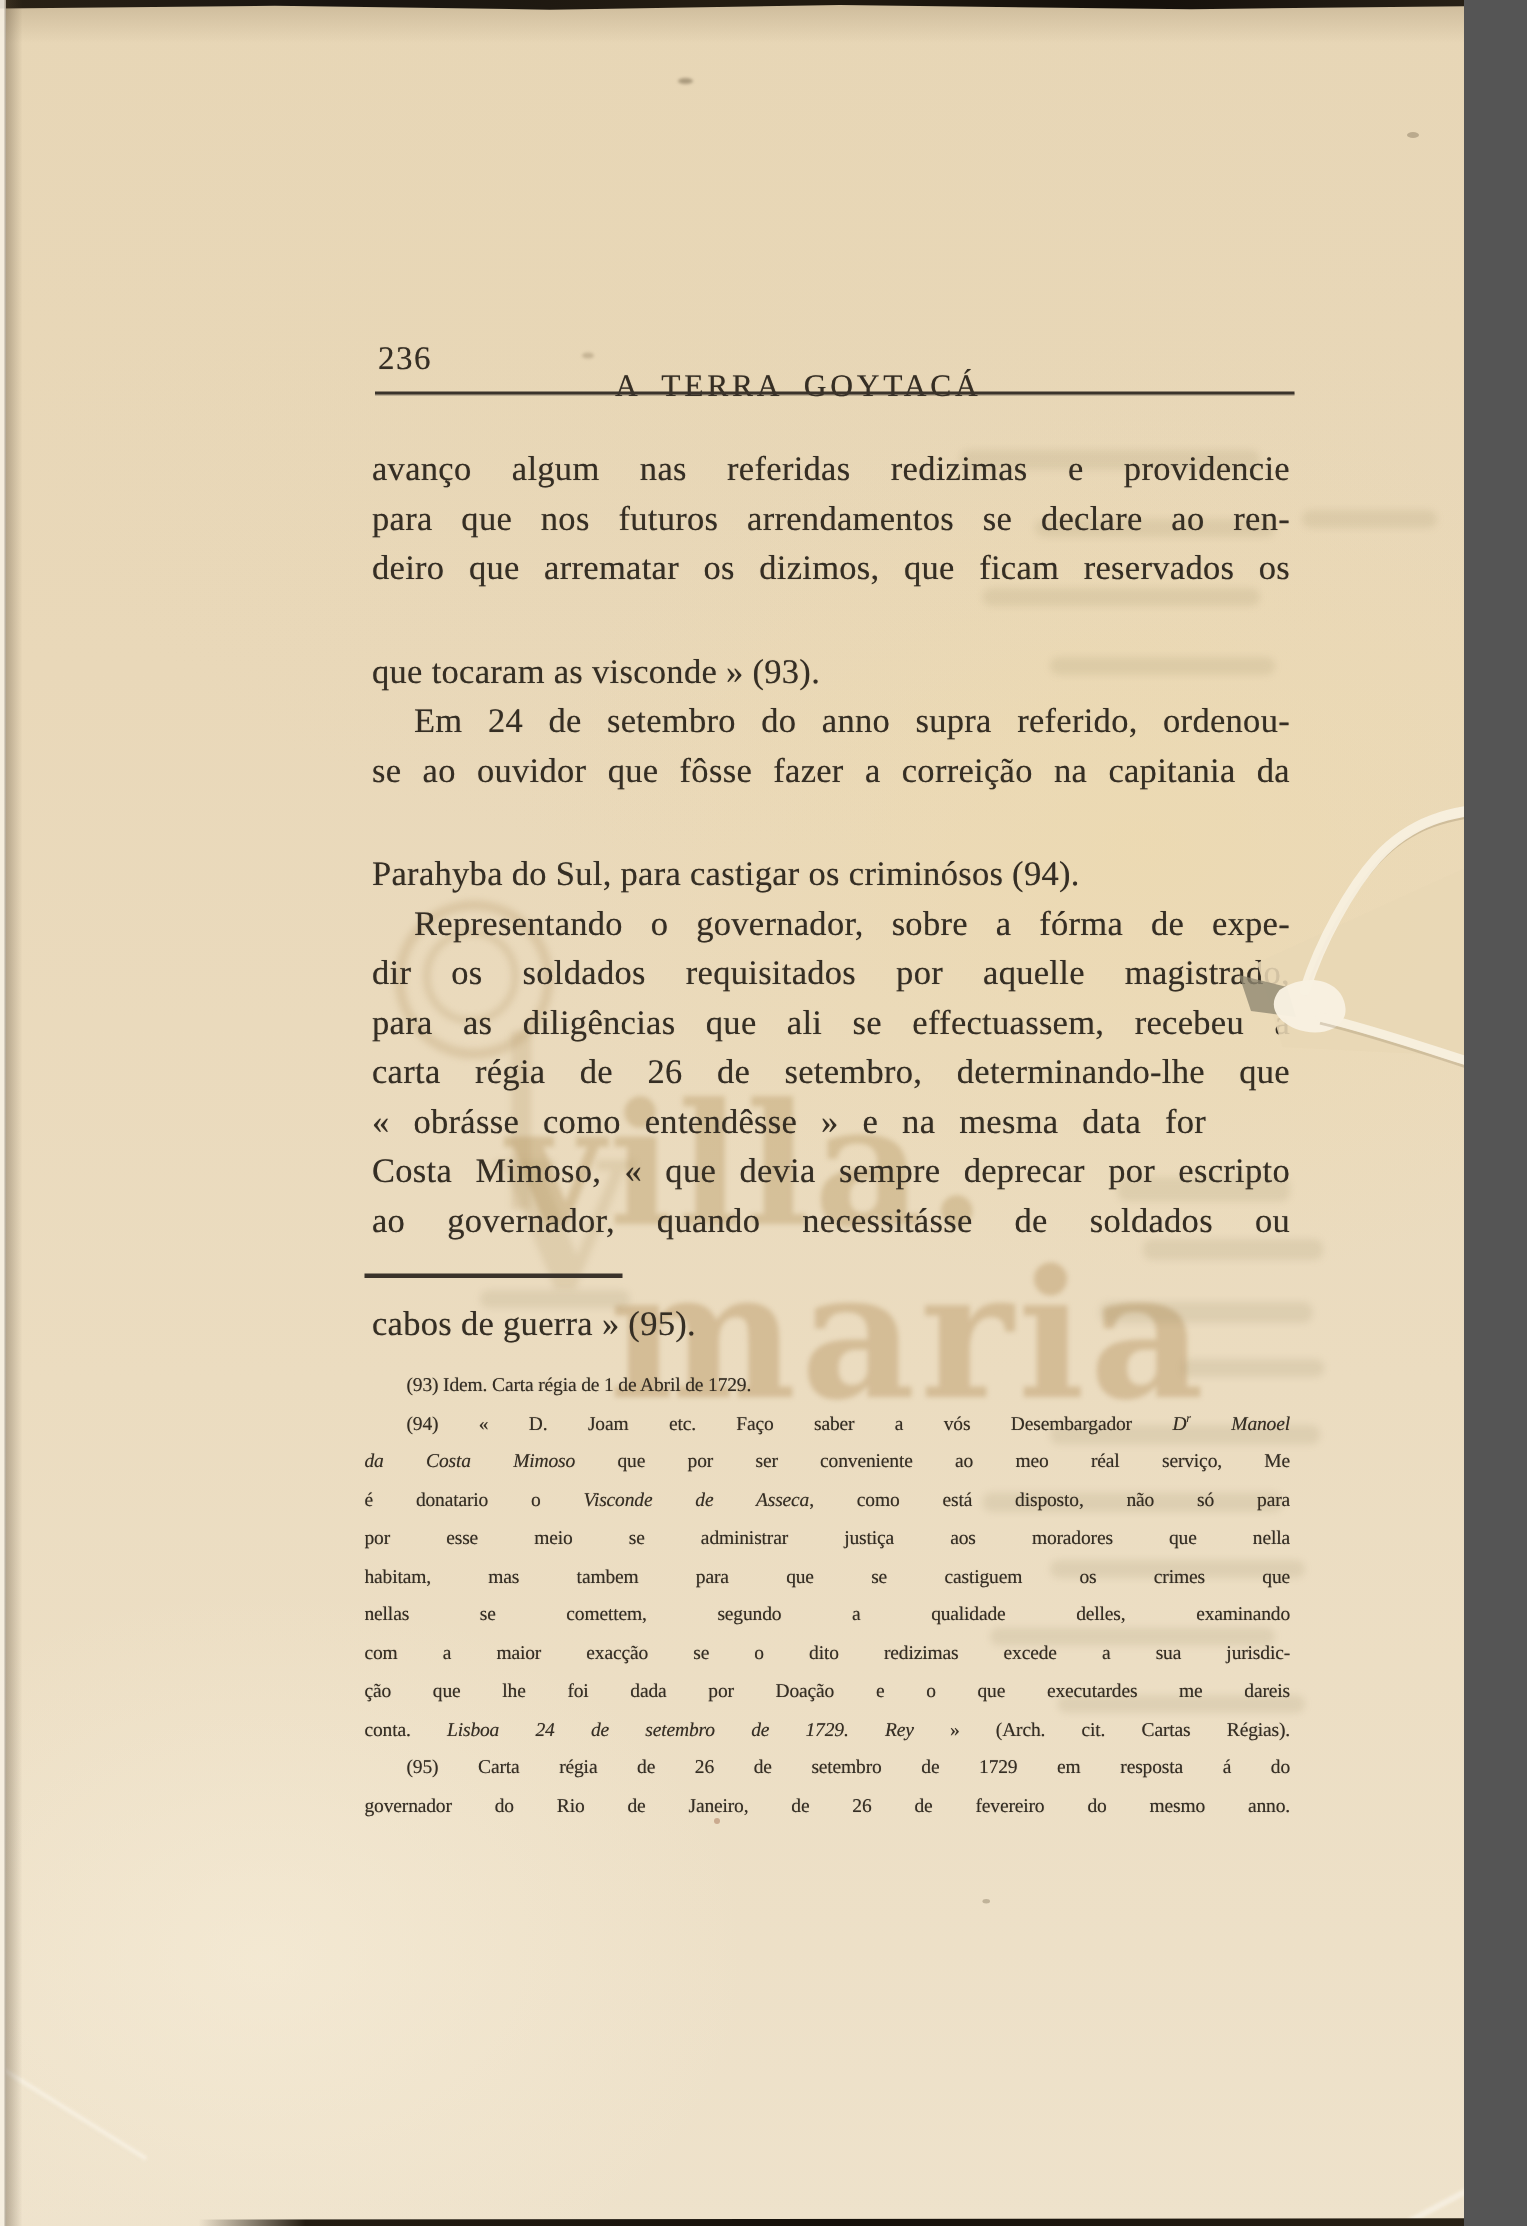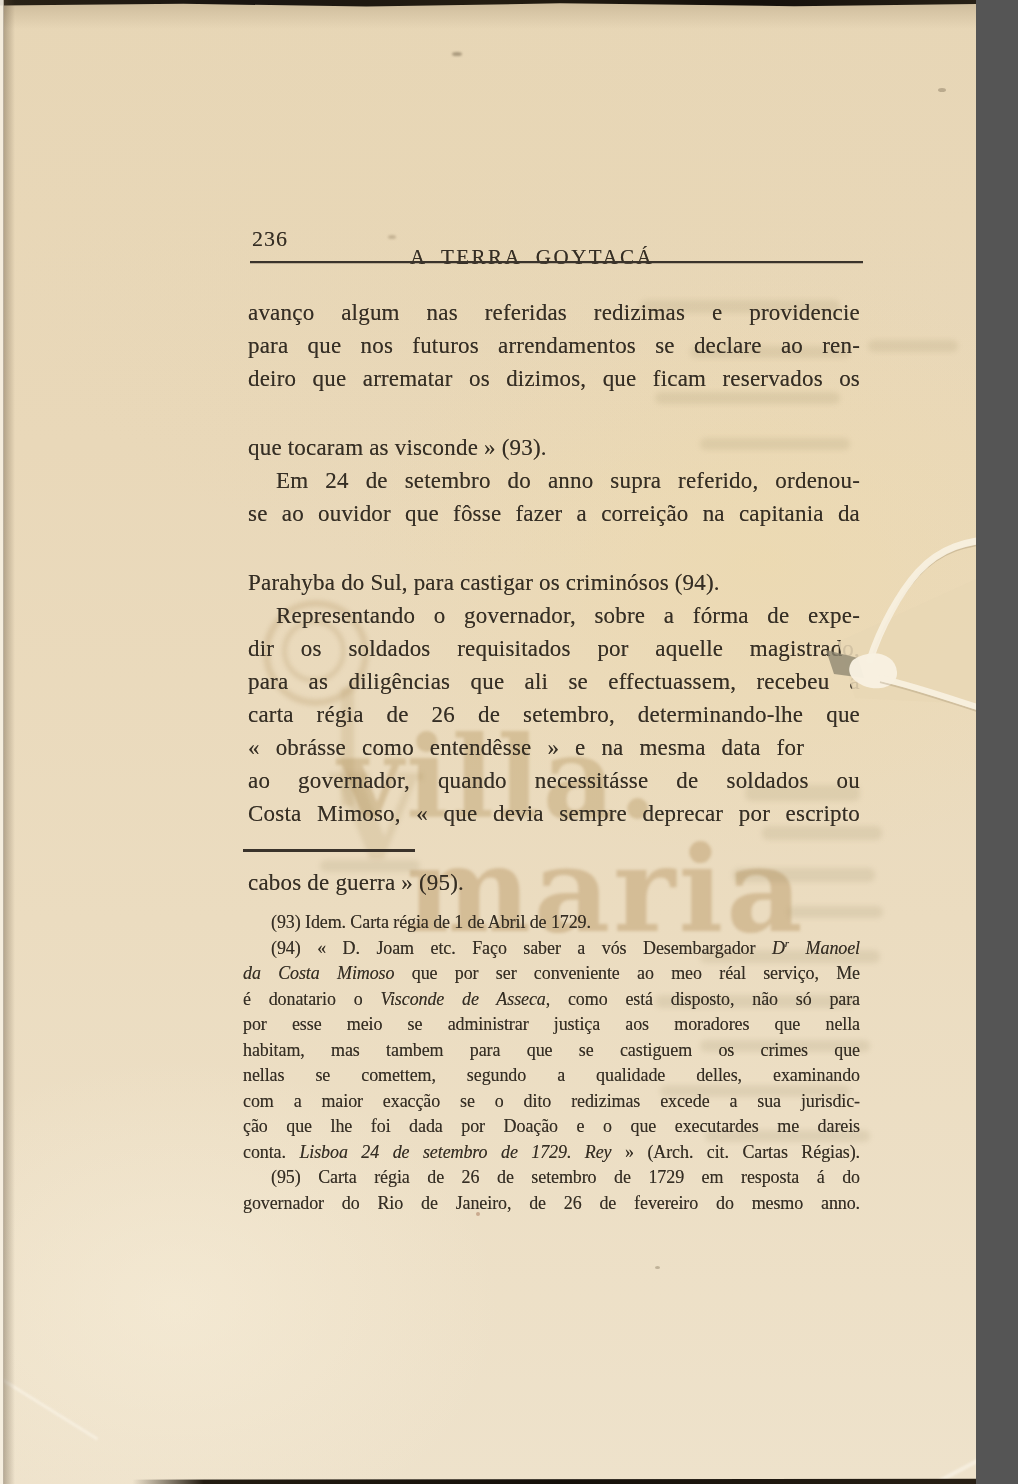--- a/index.html
+++ b/index.html
@@ -14,21 +14,21 @@
   }
   
   .ink{color:#352e24;text-shadow:0 0 .5px rgba(53,46,36,.55);}
   #page-number{position:absolute;left:252px;top:226px;font-size:22px;letter-spacing:1px;z-index:3;}
   #running-title{position:absolute;left:410px;top:229px;font-size:21px;letter-spacing:2.5px;word-spacing:7px;z-index:3;margin-top:16px;}
   #header-rule{position:absolute;left:250px;top:261px;width:613px;height:2px;background:#3a332b;z-index:3;
     box-shadow:0 1px 0 rgba(58,51,43,.25);}
   #body-text{position:absolute;left:248px;top:296px;width:612px;font-size:23px;letter-spacing:.2px;z-index:3;}
   .mline{height:33px;line-height:33px;overflow:hidden;text-align:justify;text-align-last:justify;}
   #footnote-sep{position:absolute;left:243px;top:849px;width:172px;height:2.5px;background:#3a332b;z-index:3;}
-  #footnotes{position:absolute;left:243px;top:874px;width:617px;font-size:18px;letter-spacing:-.1px;z-index:3;}
+  #footnotes{position:absolute;left:243px;top:874px;width:617px;font-size:13px;letter-spacing:-.1px;z-index:3;}
   .fline{height:25.5px;line-height:25.5px;overflow:hidden;text-align:justify;text-align-last:justify;}
   .line.end{text-align-last:left;margin-top:36px;}
   .line.ind{text-indent:28px;}
   .line.sp-end{text-align-last:left;word-spacing:10px;}
   .line sup{font-size:.62em;vertical-align:super;line-height:0;}
   .line i{font-style:italic;}
   
   .wm{position:absolute;font-family:"DejaVu Serif","Liberation Serif",serif;font-weight:bold;
       color:rgba(180,146,92,.38);filter:blur(1.6px);z-index:1;letter-spacing:3px;}
   #wm-1{left:338px;top:712px;font-size:112px;}
@@ -115,23 +115,23 @@
 
       <div class="line mline">dir os soldados requisitados por aquelle magistrado,</div>
 
       <div class="line mline">para as diligências que ali se effectuassem, recebeu a</div>
 
       <div class="line mline">carta régia de 26 de setembro, determinando-lhe que</div>
 
       <div class="line mline sp-end">« obrásse como entendêsse » e na mesma data for</div>
 
 
+      <div class="line mline">Costa Mimoso, « que devia sempre deprecar por escripto</div>
+
       <div class="line mline">ao governador, quando necessitásse de soldados ou</div>
-
-      <div class="line mline">Costa Mimoso, « que devia sempre deprecar por escripto</div>
 
       <div class="line mline end">cabos de guerra » (95).</div>
     </div>
 
   <div id="footnote-sep"></div>
   <div id="footnotes" class="ink">
 
       <div class="line fline end ind">(93) Idem. Carta régia de 1 de Abril de 1729.</div>
 
       <div class="line fline ind">(94) « D. Joam etc. Faço saber a vós Desembargador <i>D<sup>r</sup> Manoel</i></div>

